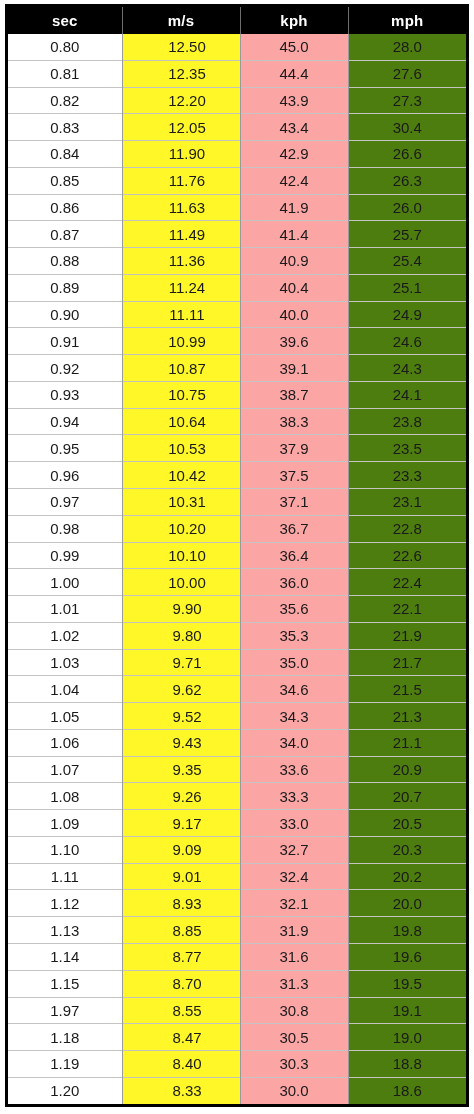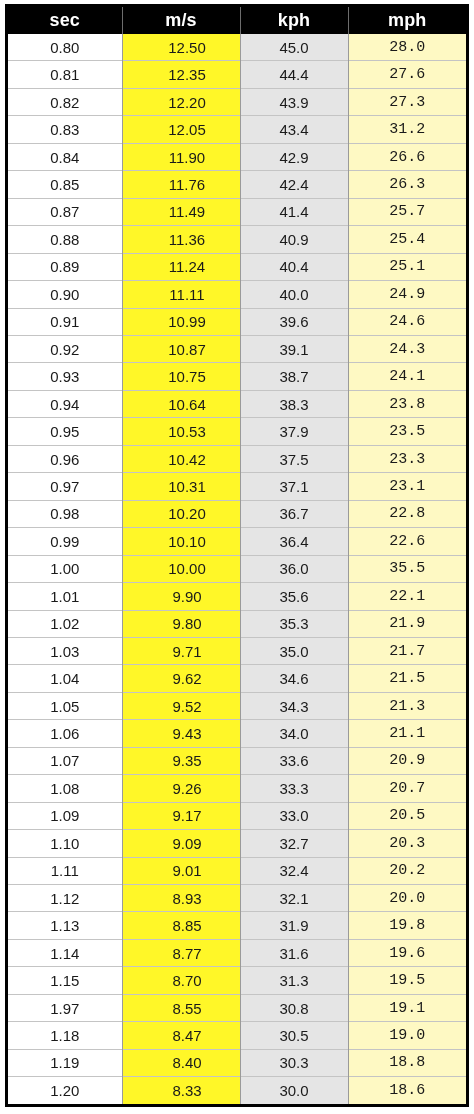--- a/index.html
+++ b/index.html
@@ -31,21 +31,21 @@
   }
   table.speed-table col.c-sec  { width: 114px; }
   table.speed-table col.c-ms   { width: 118px; }
   table.speed-table col.c-kph  { width: 108px; }
   table.speed-table col.c-mph  { width: 118px; }
 
   thead th {
     background: #000000;
     color: #ffffff;
     font-weight: bold;
-    font-size: 18px;
+    font-size: 15px;
     height: 27px;
     text-align: center;
     vertical-align: middle;
     letter-spacing: 0.2px;
     border-right: 1px solid #6d6d6d;
     padding: 0;
   }
   thead th:last-child { border-right: none; }
 
   tbody td {
@@ -57,22 +57,22 @@
     padding: 0;
     border-top: 1px solid #c4c4c4;
     border-right: 1px solid #9a9a9a;
     line-height: 1;
   }
   tbody td:last-child { border-right: none; }
   tbody tr:first-child td { border-top: none; }
 
   td.col-sec { background: #ffffff; }
   td.col-ms  { background: #fff728; padding-left: 12px; }
-  td.col-kph { background: #e5e5e5; }
-  td.col-mph { background: #fef9c3; font-family: Liberation Mono, monospace; }
+  td.col-kph { background: #fca5a5; }
+  td.col-mph { background: #4d7c0f; }
 </style>
 </head>
 <body>
 
 <div id="table-wrap">
   <table class="speed-table">
     <colgroup>
       <col class="c-sec">
         <col class="c-ms">
         <col class="c-kph">
@@ -102,35 +102,41 @@
         <tr>
           <td class="col-sec">0.82</td>
           <td class="col-ms">12.20</td>
           <td class="col-kph">43.9</td>
           <td class="col-mph">27.3</td>
         </tr>
         <tr>
           <td class="col-sec">0.83</td>
           <td class="col-ms">12.05</td>
           <td class="col-kph">43.4</td>
-          <td class="col-mph">31.2</td>
+          <td class="col-mph">30.4</td>
         </tr>
         <tr>
           <td class="col-sec">0.84</td>
           <td class="col-ms">11.90</td>
           <td class="col-kph">42.9</td>
           <td class="col-mph">26.6</td>
         </tr>
         <tr>
           <td class="col-sec">0.85</td>
           <td class="col-ms">11.76</td>
           <td class="col-kph">42.4</td>
           <td class="col-mph">26.3</td>
         </tr>
         <tr>
+          <td class="col-sec">0.86</td>
+          <td class="col-ms">11.63</td>
+          <td class="col-kph">41.9</td>
+          <td class="col-mph">26.0</td>
+        </tr>
+        <tr>
           <td class="col-sec">0.87</td>
           <td class="col-ms">11.49</td>
           <td class="col-kph">41.4</td>
           <td class="col-mph">25.7</td>
         </tr>
         <tr>
           <td class="col-sec">0.88</td>
           <td class="col-ms">11.36</td>
           <td class="col-kph">40.9</td>
           <td class="col-mph">25.4</td>
@@ -198,21 +204,21 @@
         <tr>
           <td class="col-sec">0.99</td>
           <td class="col-ms">10.10</td>
           <td class="col-kph">36.4</td>
           <td class="col-mph">22.6</td>
         </tr>
         <tr>
           <td class="col-sec">1.00</td>
           <td class="col-ms">10.00</td>
           <td class="col-kph">36.0</td>
-          <td class="col-mph">35.5</td>
+          <td class="col-mph">22.4</td>
         </tr>
         <tr>
           <td class="col-sec">1.01</td>
           <td class="col-ms">9.90</td>
           <td class="col-kph">35.6</td>
           <td class="col-mph">22.1</td>
         </tr>
         <tr>
           <td class="col-sec">1.02</td>
           <td class="col-ms">9.80</td>

